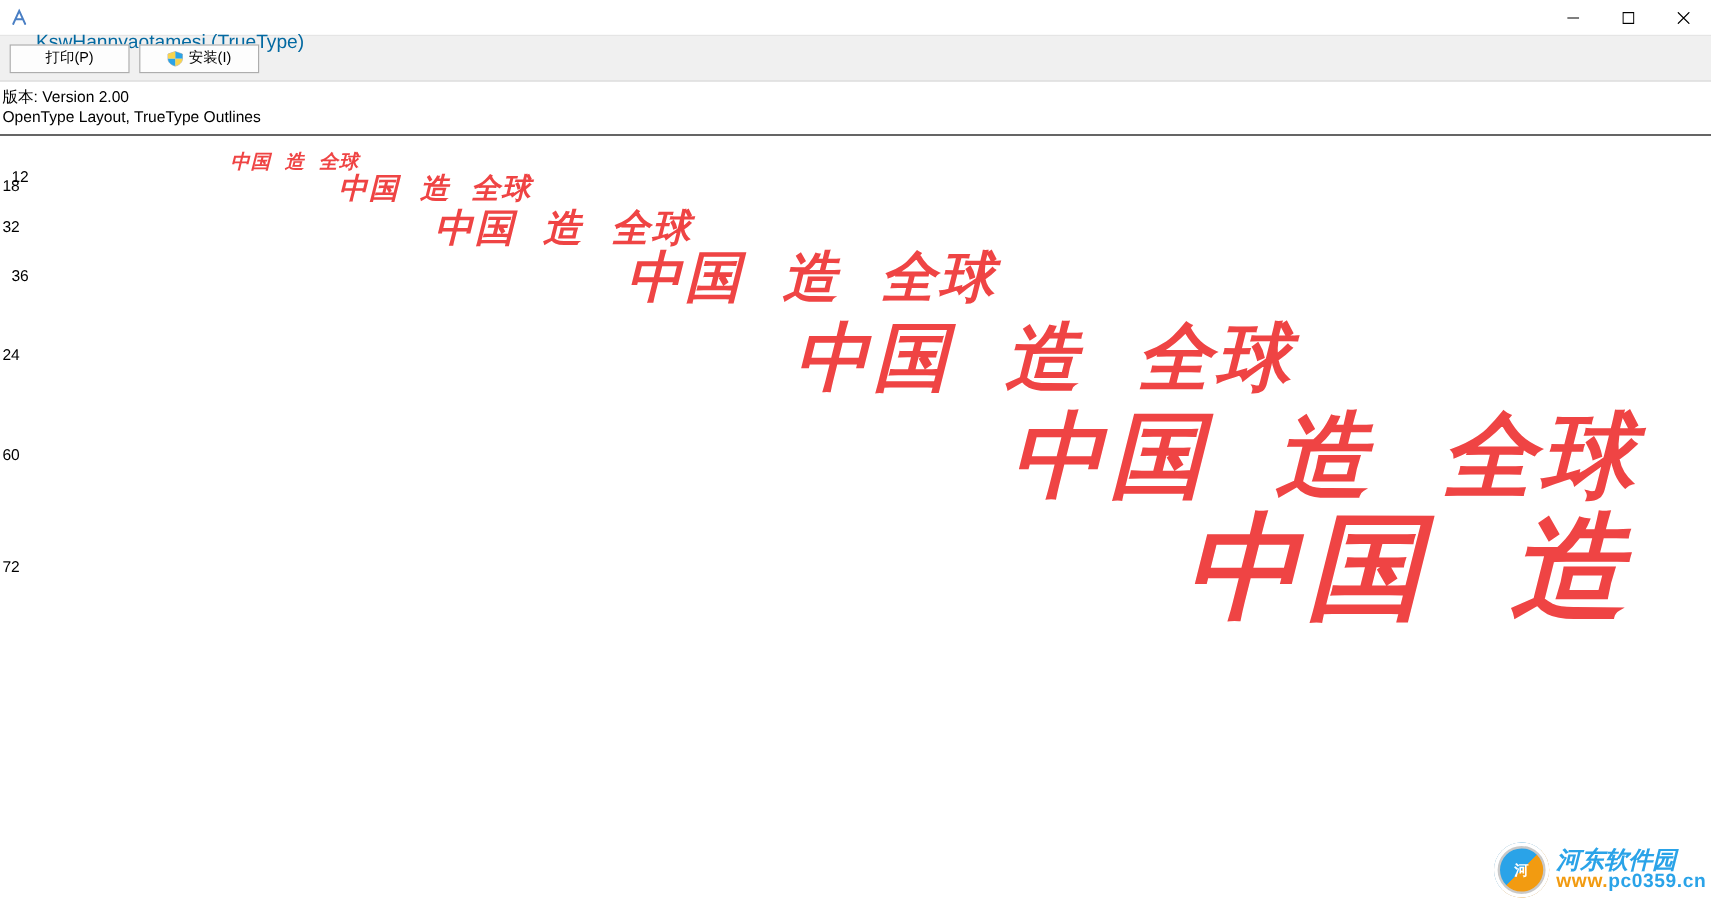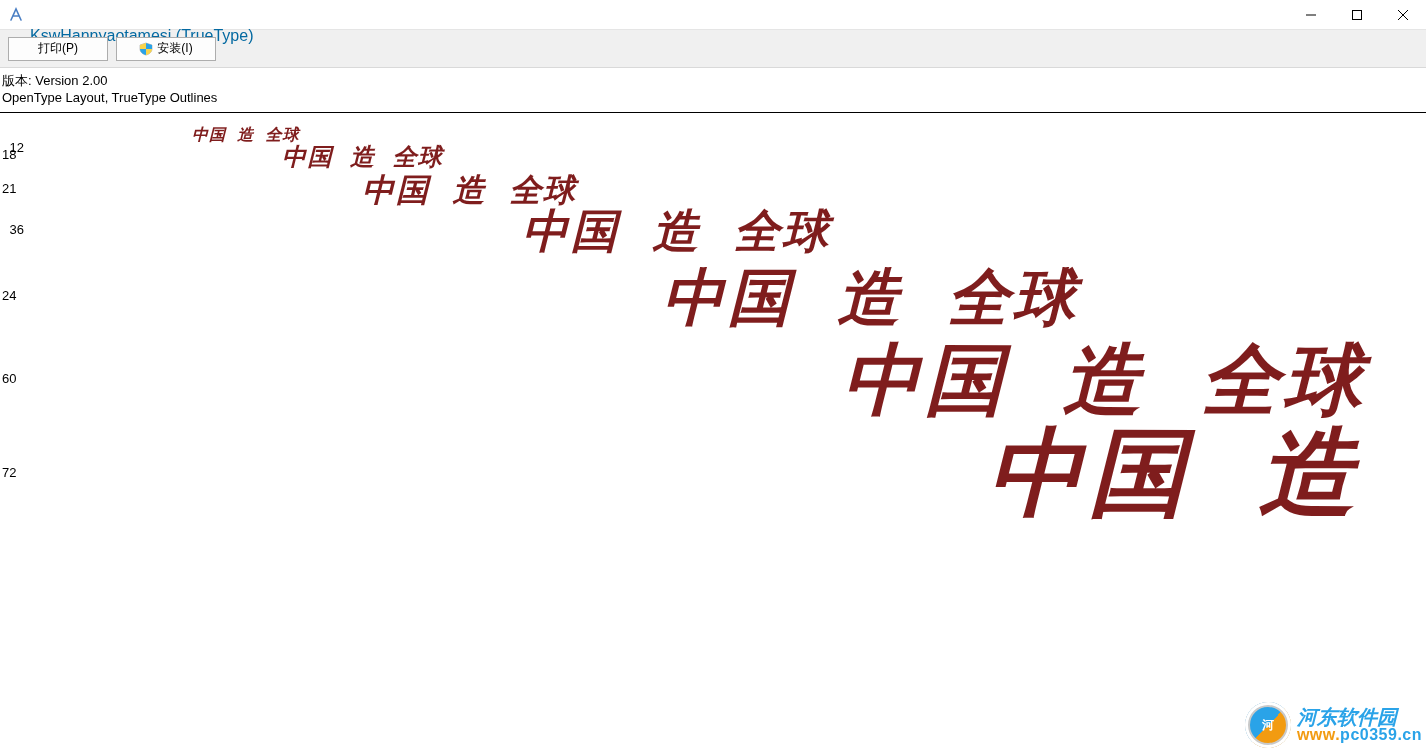--- a/index.html
+++ b/index.html
@@ -19,21 +19,21 @@
   .shield { width: 14px; height: 14px; display: inline-block; }
 
   
   .info { padding: 4px 2px 6px 2px; border-bottom: 1px solid #000; }
   .info div { font-size: 13px; line-height: 17px; color: #000; }
 
   
   .preview { position: relative; padding-top: 40px; padding-left: 2px; overflow: hidden; height: 620px; }
   .preview-row { position: absolute; left: 2px; right: 0; display: flex; align-items: center; white-space: nowrap; }
   .preview-row .size-label { font-size: 13px; color: #000; width: 22px; display: inline-block; position: absolute; left: 0; }
-  .preview-row .sample { font-family: "STXingkai","KaiTi","Kaiti SC","楷体",cursive; font-weight: 900; font-style: italic; color: #7f1d1d; position: absolute; white-space: nowrap; letter-spacing: 0.06em; word-spacing: 0.4em; }
+  .preview-row .sample { font-family: "STXingkai","KaiTi","Kaiti SC","楷体",cursive; font-weight: 900; font-style: italic; color: #ef4444; position: absolute; white-space: nowrap; letter-spacing: 0.06em; word-spacing: 0.4em; }
 
   
   .watermark { position: absolute; right: 4px; bottom: 4px; display: flex; align-items: center; gap: 6px; }
   .watermark .wm-icon { width: 46px; height: 46px; border-radius: 50%; background: linear-gradient(135deg,#2aa3e8 0%,#2aa3e8 50%,#f29b11 50%,#f29b11 100%); box-shadow: inset 0 0 0 3px #fff, inset 0 0 0 5px #c9c9c9; display:flex; align-items:center; justify-content:center; color:#fff; font-weight:bold; font-size:12px;}
   .watermark .wm-text { display: flex; flex-direction: column; line-height: 1; }
   .watermark .wm-text .cn { font-size: 20px; font-weight: 700; color: #2aa3e8; font-family: "Microsoft YaHei", sans-serif; font-style: italic; text-shadow: 1px 1px 0 #fff; }
   .watermark .wm-text .url { font-size: 16px; font-weight: 700; letter-spacing: 0.5px; }
   .watermark .wm-text .url .w { color: #f29b11; }
   .watermark .wm-text .url .p { color: #2aa3e8; }
 </style>
@@ -91,21 +91,21 @@
 <div class="preview" id="preview">
     <div class="preview-row" style="top: 10px; height: 24px;">
       <span class="size-label" style="top: 17px; text-align: right;">12</span>
       <span class="sample" style="font-size: 16px; left: 190px;">中国   造     全球</span>
     </div>
     <div class="preview-row" style="top: 28px; height: 32px;">
       <span class="size-label" style="top: 5.5px;">18</span>
       <span class="sample" style="font-size: 24px; left: 280px;">中国   造     全球</span>
     </div>
     <div class="preview-row" style="top: 58px; height: 40px;">
-      <span class="size-label" style="top: 9.5px;">21</span>
+      <span class="size-label" style="top: 9.5px;">32</span>
       <span class="sample" style="font-size: 32px; left: 360px;">中国   造     全球</span>
     </div>
     <div class="preview-row" style="top: 92px; height: 54px;">
       <span class="size-label" style="top: 16.5px; text-align: right;">36</span>
       <span class="sample" style="font-size: 46px; left: 520px;">中国   造     全球</span>
     </div>
     <div class="preview-row" style="top: 150px; height: 70px;">
       <span class="size-label" style="top: 24.5px;">24</span>
       <span class="sample" style="font-size: 62px; left: 660px;">中国   造     全球</span>
     </div>

